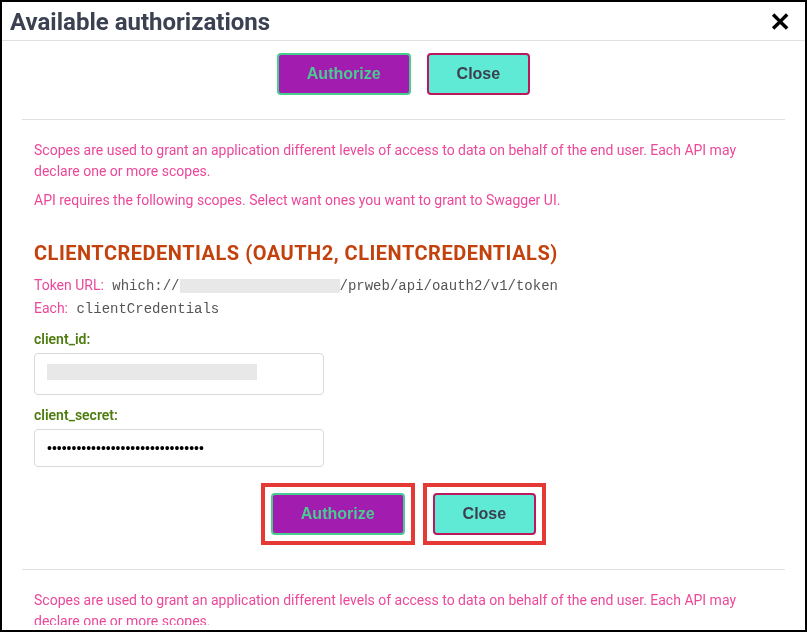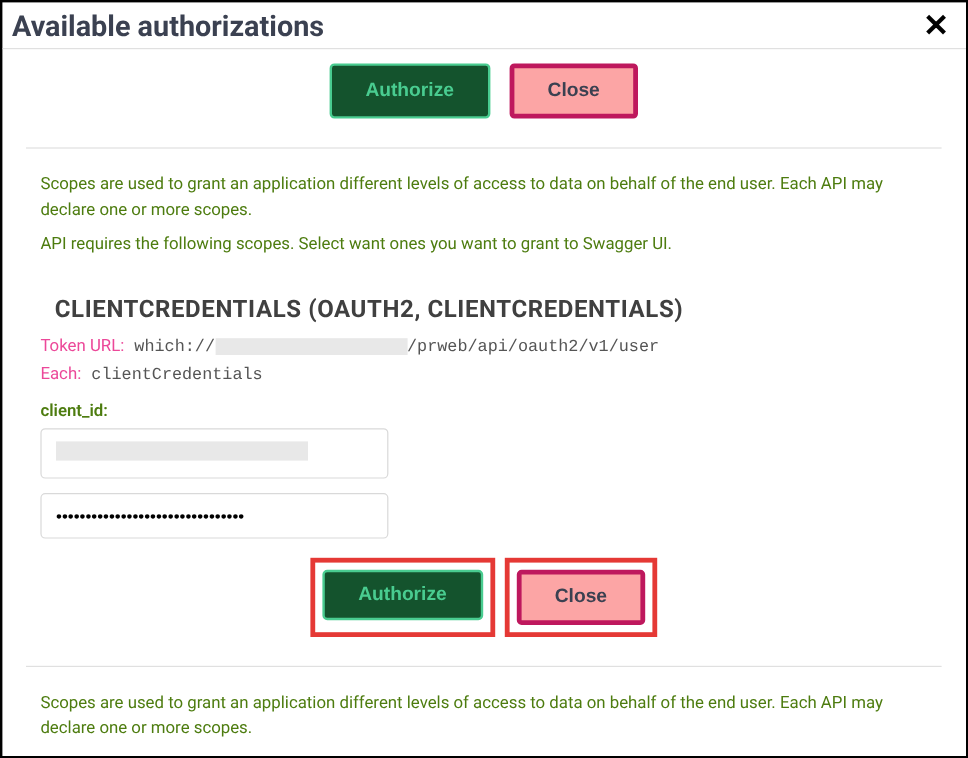--- a/index.html
+++ b/index.html
@@ -54,58 +54,58 @@
       justify-content: center;
       gap: 16px;
       padding: 12px 0 24px 0;
     }
     .btn {
       padding: 10px 28px;
       font-size: 16px;
       font-weight: 700;
       border-radius: 4px;
       cursor: pointer;
-      background: #14532d;
+      background: #a21caf;
     }
     .btn-authorize {
       color: #49cc90;
       border: 2px solid #49cc90;
     }
     .btn-close {
       color: #3b4151;
-      border: 4px solid #be185d;
-      background: #fca5a5;
+      border: 2px solid #be185d;
+      background: #5eead4;
     }
     .highlight-box {
       border: 4px solid #e53935;
       padding: 6px;
       display: inline-block;
     }
     .button-row.highlighted {
       gap: 8px;
     }
     .section-divider {
       border: none;
       border-top: 1px solid #e0e0e0;
       margin: 0 20px;
     }
     .scopes-text {
       padding: 20px 32px 6px 32px;
       font-size: 14px;
-      color: #4d7c0f;
+      color: #ec4899;
       line-height: 1.5;
     }
     .scopes-text p {
       margin-bottom: 8px;
     }
     .auth-section-title {
       font-size: 20px;
       font-weight: 700;
-      color: #404040;
-      padding: 16px 32px 12px 44px;
+      color: #c2410c;
+      padding: 16px 32px 12px 32px;
       letter-spacing: 0.5px;
     }
     .auth-details {
       padding: 0 32px;
       font-size: 14px;
       color: #3b4151;
     }
     .detail-line {
       margin-bottom: 6px;
       font-family: "Courier New", monospace;
@@ -175,36 +175,37 @@
   <div class="scopes-text">
     <p>Scopes are used to grant an application different levels of access to data on behalf of the end user. Each API may declare one or more scopes.</p>
     <p>API requires the following scopes. Select want ones you want to grant to Swagger UI.</p>
   </div>
 
   <div class="auth-section-title">CLIENTCREDENTIALS (OAUTH2, CLIENTCREDENTIALS)</div>
 
   <div class="auth-details">
     <div class="detail-line">
       <span class="detail-label">Token URL:</span>
-      <span>which://</span><span class="redacted"></span><span>/prweb/api/oauth2/v1/user</span>
+      <span>which://</span><span class="redacted"></span><span>/prweb/api/oauth2/v1/token</span>
     </div>
     <div class="detail-line">
       <span class="detail-label">Each:</span>
       <span>clientCredentials</span>
     </div>
   </div>
 
   <div class="form-group">
     <label class="form-label">client_id:</label>
     <div class="input-wrapper">
       <span class="input-redacted"></span>
     </div>
   </div>
 
   <div class="form-group">
+    <label class="form-label">client_secret:</label>
     <input type="text" class="form-input" readonly="" value="••••••••••••••••••••••••••••••••" style="">
   </div>
 
   <div class="button-row highlighted">
     <span class="highlight-box">
       <button class="btn btn-authorize">Authorize</button>
     </span>
     <span class="highlight-box">
       <button class="btn btn-close">Close</button>
     </span>

